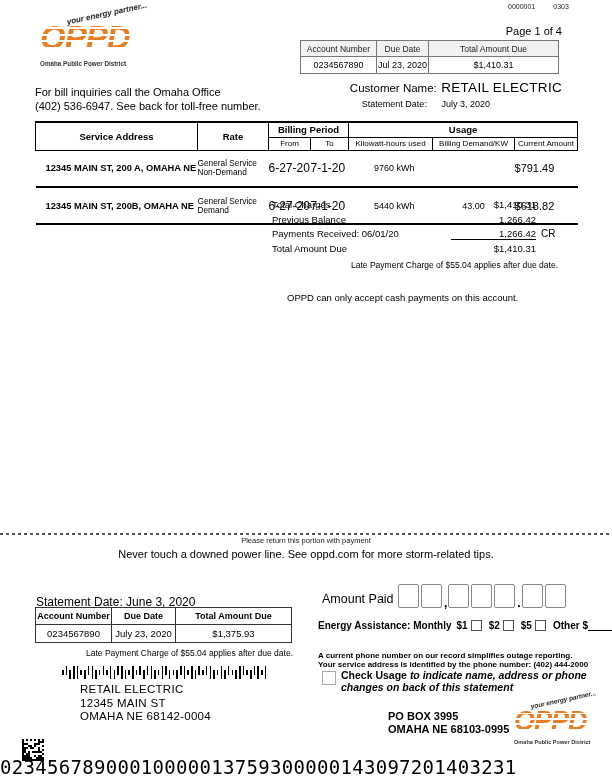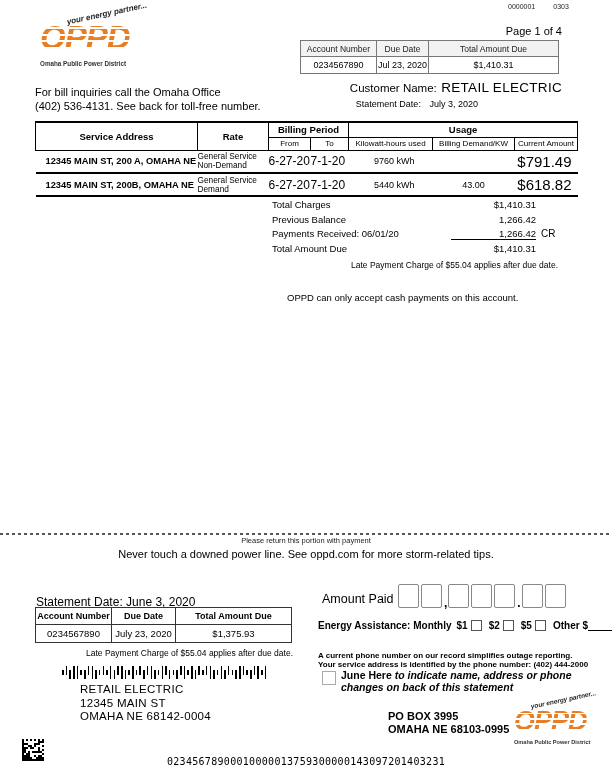--- a/index.html
+++ b/index.html
@@ -34,34 +34,34 @@
   .summary-table th, .summary-table td { border:1px solid #777; text-align:center; }
   .summary-table th { background:#f2f2f2; font-weight:normal; font-size:8.5px; height:16px; color:#222; }
   .summary-table td { font-size:9px; height:17px; }
 
   .inquiries { position:absolute; left:35px; top:86px; font-size:11px; line-height:13.5px; }
 
   .customer-block { position:absolute; right:50px; top:78px; }
   .cust-label { font-size:11.5px; }
   .cust-name { font-size:13.5px; letter-spacing:0.3px; }
   .stmt-line { margin-top:3px; font-size:9px; }
-  .stmt-line span { margin-left:6px; }
+  .stmt-line span { margin-left:12px; }
 
   
   .usage { position:absolute; left:35px; top:121px; width:542px; border-collapse:collapse; table-layout:fixed; border-top:2px solid #000; }
   .usage th { border:1px solid #000; font-size:9px; }
   .usage .h-main { font-size:9.5px; font-weight:bold; height:15px; }
   .usage .h-sub { font-weight:normal; font-size:8px; height:13px; }
-  .usage td { border-bottom:2px solid #000; height:23px; vertical-align:middle; font-size:9px; }
+  .usage td { border-bottom:2px solid #000; height:37px; vertical-align:middle; font-size:9px; }
   .usage .c-addr { font-weight:bold; font-size:9.3px; padding-left:10px; }
   .usage .c-rate { font-size:8.3px; text-align:left; line-height:9px; }
   .usage .c-date { text-align:left; font-size:12px; }
   .usage .c-kwh { text-align:right; padding-right:18px; }
   .usage .c-dem { text-align:center; }
-  .usage .c-cur { text-align:right; padding-right:6px; font-size:15px; }
+  .usage .c-cur { text-align:left; padding-right:6px; font-size:11px; }
 
   
   .totals { position:absolute; left:272px; top:199px; width:286px; }
   .totals-row { display:flex; align-items:baseline; height:14.5px; font-size:9.5px; }
   .totals-label { flex:1; }
   .totals-value { width:85px; text-align:right; }
   .totals-value.underlined { border-bottom:1.5px solid #000; }
   .totals-suffix { width:22px; padding-left:5px; font-size:10px; }
   .late-note { margin-top:3px; text-align:right; font-size:8.5px; }
 
@@ -108,21 +108,21 @@
   .phone-note-2 { top:660px; }
   .check-box { position:absolute; left:322px; top:671px; width:14px; height:14px; border:1px solid #aaa; background:#fff; }
   .check-text { position:absolute; left:341px; top:669px; width:262px; font-size:10.5px; font-weight:bold; line-height:12px; }
   .check-text .it { font-style:italic; }
 
   .po-box { position:absolute; left:388px; top:710px; font-size:11px; font-weight:bold; line-height:13px; }
 
   .datamatrix { position:absolute; left:22px; top:739px; display:grid; grid-template-columns:repeat(11, 2px); grid-auto-rows:2px; }
   .dm-cell.on { background:#000; }
 
-  .ocr-line { position:absolute; left:0; top:756px; width:612px; text-align:center; font-family:"DejaVu Sans Mono", monospace; font-size:10px; letter-spacing:0.3px; }
+  .ocr-line { position:absolute; left:0; top:756px; width:612px; text-align:left; font-family:"DejaVu Sans Mono", monospace; font-size:19px; letter-spacing:0.3px; }
 </style>
 </head>
 <body>
 
 <div class="page">
 
   <div class="doc-numbers">
     <span>0000001</span>
     <span>0303</span>
   </div>
@@ -151,21 +151,21 @@
     <tr>
       <td>0234567890</td>
       <td>Jul 23, 2020</td>
       <td>$1,410.31</td>
     </tr>
   </tbody>
     </table>
 
   <div class="inquiries">
     <div>For bill inquiries call the Omaha Office</div>
-    <div>(402) 536-4131. See back for toll-free number.</div>
+    <div>(402) 536-6947. See back for toll-free number.</div>
   </div>
 
   <div class="customer-block">
     <div>
       <span class="cust-label">Customer Name:</span>
       <span class="cust-name">RETAIL ELECTRIC</span>
     </div>
     <div class="stmt-line">
       <span>Statement Date:</span>
       <span>July 3, 2020</span>
@@ -304,21 +304,21 @@
     <span>Other $</span>
     <span class="blank other-blank"></span>
   </div>
 
 
   <div class="phone-note phone-note-1">A current phone number on our record simplifies outage reporting.</div>
   <div class="phone-note phone-note-2">Your service address is identified by the phone number: (402) 444-2000</div>
 
   <span class="check-box"></span>
   <div class="check-text">
-    <span>June Here </span><span class="it">to indicate name, address or phone changes on back of this statement</span>
+    <span>Check Usage </span><span class="it">to indicate name, address or phone changes on back of this statement</span>
   </div>
 
   <div class="po-box">
     <div>PO BOX 3995</div>
     <div>OMAHA NE 68103-0995</div>
   </div>
 
   <div class="logo logo-bottom">
     <div class="logo-tagline">your energy partner...</div>
     <div class="logo-word">OPPD</div>

